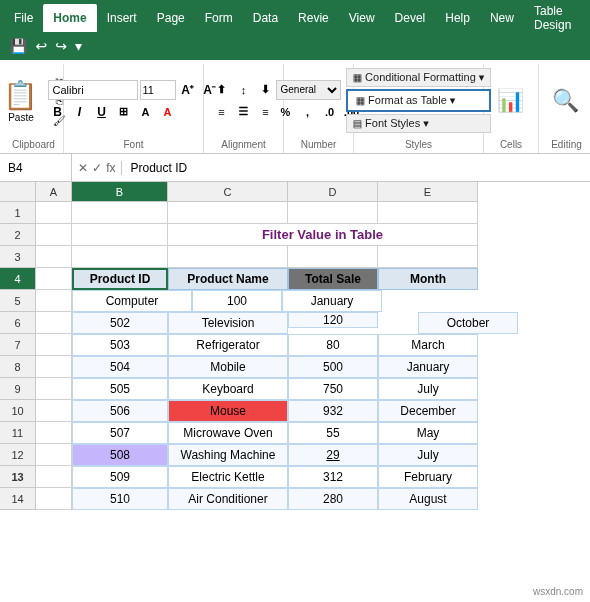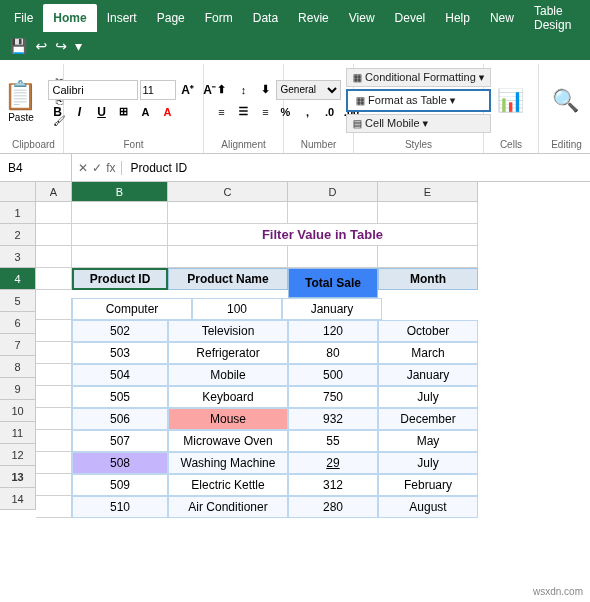--- a/index.html
+++ b/index.html
@@ -187,21 +187,21 @@
         <button class="cond-format-btn">
           <span style="font-size:10px;">▦</span>
           <span>Conditional Formatting ▾</span>
         </button>
         <button class="format-table-btn">
           <span style="font-size:10px;">▦</span>
           <span>Format as Table ▾</span>
         </button>
         <button class="cell-styles-btn">
           <span style="font-size:10px;">▤</span>
-          <span>Cell Mobile ▾</span>
+          <span>Font Styles ▾</span>
         </button>
       </div>
     </div>
     <div class="ribbon-group-label">Styles</div>
   </div>
 
   <div class="ribbon-group" style="min-width:55px;">
     <div class="ribbon-group-content">
       <div style="display:flex; flex-direction:column; gap:2px; align-items:center;">
         <span style="font-size:22px;">📊</span>
@@ -278,35 +278,35 @@
           <div class="cell" style="width: 36px; min-width: 36px; height: 22px;"></div>
           <div class="cell" style="width: 96px; min-width: 96px; height: 22px;"></div>
           <div class="cell" style="width: 120px; min-width: 120px; height: 22px;"></div>
           <div class="cell" style="width: 90px; min-width: 90px; height: 22px;"></div>
           <div class="cell" style="width: 100px; min-width: 100px; height: 22px;"></div>
         </div>
         <div class="grid-row">
           <div class="cell" style="width: 36px; min-width: 36px; height: 22px;"></div>
           <div class="cell" style="width: 96px; min-width: 96px; height: 22px; background: rgb(220, 230, 241); font-weight: bold; border: 2px solid rgb(33, 115, 70); justify-content: center;">Product ID</div>
           <div class="cell" style="width: 120px; min-width: 120px; height: 22px; background: rgb(220, 230, 241); font-weight: bold; border: 1px solid rgb(157, 195, 230); justify-content: center;">Product Name</div>
-          <div class="cell" style="width: 90px; min-width: 90px; height: 30px; background: #3b82f6; font-weight: bold; border: 1px solid rgb(157, 195, 230); justify-content: center;">Total Sale</div>
+          <div class="cell" style="width: 90px; min-width: 90px; height: 22px; background: #737373; font-weight: bold; border: 1px solid rgb(157, 195, 230); justify-content: center;">Total Sale</div>
           <div class="cell" style="width: 100px; min-width: 100px; height: 22px; background: rgb(220, 230, 241); font-weight: bold; border: 1px solid rgb(157, 195, 230); justify-content: center;">Month</div>
         </div>
         <div class="grid-row">
           <div class="cell" style="width: 36px; min-width: 36px; height: 22px;"></div>
           <div class="cell" style="width: 120px; min-width: 120px; height: 22px; border: 1px solid rgb(189, 215, 238); justify-content: center;">Computer</div>
           <div class="cell" style="width: 90px; min-width: 90px; height: 22px; border: 1px solid rgb(189, 215, 238); justify-content: center;">100</div>
           <div class="cell" style="width: 100px; min-width: 100px; height: 22px; border: 1px solid rgb(189, 215, 238); justify-content: center;">January</div>
         </div>
         <div class="grid-row">
           <div class="cell" style="width: 36px; min-width: 36px; height: 22px;"></div>
           <div class="cell" style="width: 96px; min-width: 96px; height: 22px; border: 1px solid rgb(189, 215, 238); justify-content: center; background: rgb(245, 249, 255);">502</div>
           <div class="cell" style="width: 120px; min-width: 120px; height: 22px; border: 1px solid rgb(189, 215, 238); justify-content: center; background: rgb(245, 249, 255);">Television</div>
-          <div class="cell" style="width: 90px; min-width: 90px; height: 22px; border: 1px solid rgb(189, 215, 238); justify-content: center; background: rgb(245, 249, 255);">120</div>
-          <div class="cell" style="width: 100px; min-width: 100px; height: 22px; border: 1px solid rgb(189, 215, 238); justify-content: center; background: rgb(245, 249, 255);">October</div>
+          <div class="cell" style="width: 90px; min-width: 90px; height: 16px; border: 1px solid rgb(189, 215, 238); justify-content: center; background: rgb(245, 249, 255);">120</div>
+          <div class="cell" style="width: 100px; min-width: 100px; height: 22px; border: 1px solid rgb(189, 215, 238); justify-content: center; background: rgb(245, 249, 255); margin-left: 40px;">October</div>
         </div>
         <div class="grid-row">
           <div class="cell" style="width: 36px; min-width: 36px; height: 22px;"></div>
           <div class="cell" style="width: 96px; min-width: 96px; height: 22px; border: 1px solid rgb(189, 215, 238); justify-content: center;">503</div>
           <div class="cell" style="width: 120px; min-width: 120px; height: 22px; border: 1px solid rgb(189, 215, 238); justify-content: center;">Refrigerator</div>
           <div class="cell" style="width: 90px; min-width: 90px; height: 22px; border: 1px solid rgb(189, 215, 238); justify-content: center;">80</div>
           <div class="cell" style="width: 100px; min-width: 100px; height: 22px; border: 1px solid rgb(189, 215, 238); justify-content: center;">March</div>
         </div>
         <div class="grid-row">
           <div class="cell" style="width: 36px; min-width: 36px; height: 22px;"></div>
@@ -318,21 +318,21 @@
         <div class="grid-row">
           <div class="cell" style="width: 36px; min-width: 36px; height: 22px;"></div>
           <div class="cell" style="width: 96px; min-width: 96px; height: 22px; border: 1px solid rgb(189, 215, 238); justify-content: center;">505</div>
           <div class="cell" style="width: 120px; min-width: 120px; height: 22px; border: 1px solid rgb(189, 215, 238); justify-content: center;">Keyboard</div>
           <div class="cell" style="width: 90px; min-width: 90px; height: 22px; border: 1px solid rgb(189, 215, 238); justify-content: center;">750</div>
           <div class="cell" style="width: 100px; min-width: 100px; height: 22px; border: 1px solid rgb(189, 215, 238); justify-content: center;">July</div>
         </div>
         <div class="grid-row">
           <div class="cell" style="width: 36px; min-width: 36px; height: 22px;"></div>
           <div class="cell" style="width: 96px; min-width: 96px; height: 22px; border: 1px solid rgb(189, 215, 238); justify-content: center; background: rgb(245, 249, 255);">506</div>
-          <div class="cell" style="width: 120px; min-width: 120px; height: 22px; border: 1px solid rgb(189, 215, 238); justify-content: center; background: #fca5a5;">Mouse</div>
+          <div class="cell" style="width: 120px; min-width: 120px; height: 22px; border: 1px solid rgb(189, 215, 238); justify-content: center; background: #ef4444;">Mouse</div>
           <div class="cell" style="width: 90px; min-width: 90px; height: 22px; border: 1px solid rgb(189, 215, 238); justify-content: center; background: rgb(245, 249, 255);">932</div>
           <div class="cell" style="width: 100px; min-width: 100px; height: 22px; border: 1px solid rgb(189, 215, 238); justify-content: center; background: rgb(245, 249, 255);">December</div>
         </div>
         <div class="grid-row">
           <div class="cell" style="width: 36px; min-width: 36px; height: 22px;"></div>
           <div class="cell" style="width: 96px; min-width: 96px; height: 22px; border: 1px solid rgb(189, 215, 238); justify-content: center;">507</div>
           <div class="cell" style="width: 120px; min-width: 120px; height: 22px; border: 1px solid rgb(189, 215, 238); justify-content: center;">Microwave Oven</div>
           <div class="cell" style="width: 90px; min-width: 90px; height: 22px; border: 1px solid rgb(189, 215, 238); justify-content: center;">55</div>
           <div class="cell" style="width: 100px; min-width: 100px; height: 22px; border: 1px solid rgb(189, 215, 238); justify-content: center;">May</div>
         </div>

